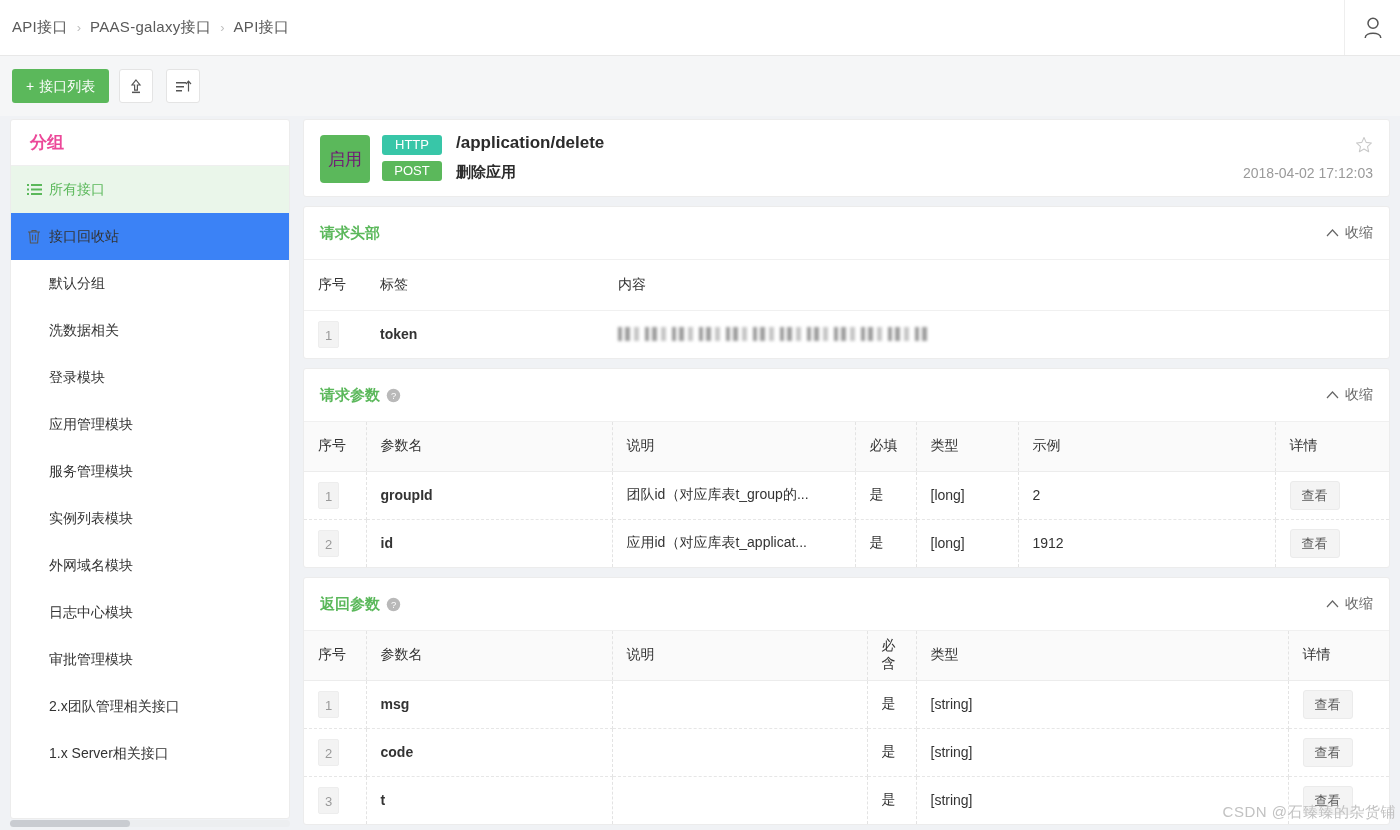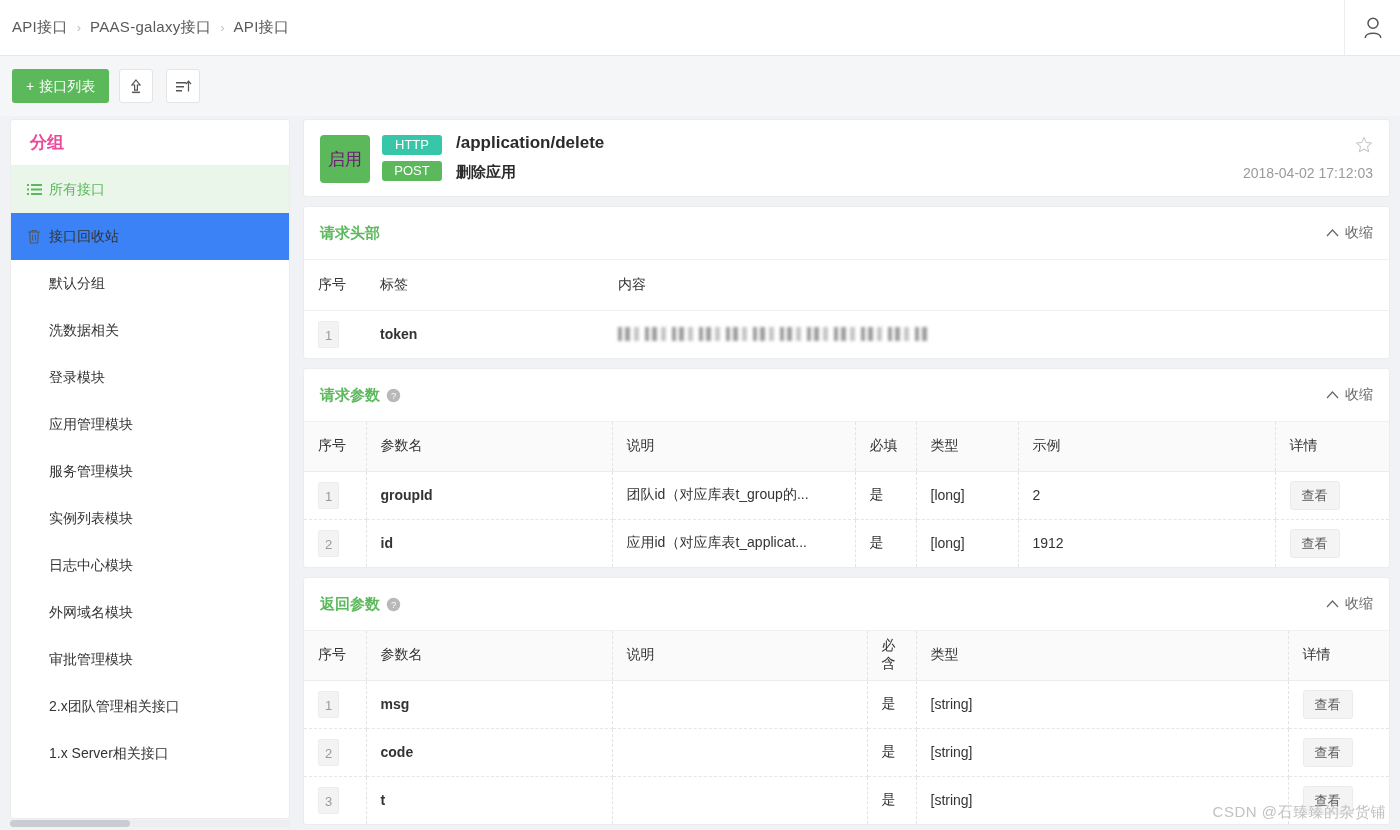--- a/index.html
+++ b/index.html
@@ -239,21 +239,21 @@
   table.htable th {
     background: #fff; font-weight: normal; color: #333; font-size: 14px;
     text-align: left; height: 50px; padding: 0 0 0 14px;
     border-bottom: 1px solid #f0f0f0;
   }
   table.htable td {
     height: 48px; padding: 0 0 0 14px; font-size: 14px; color: #333;
   }
 
   .watermark {
-    position: absolute; right: 14px; bottom: 8px;
+    position: absolute; right: 4px; bottom: 8px;
     font-size: 15px; color: #c2c2c2; letter-spacing: .5px;
     pointer-events: none;
   }
 </style>
 </head>
 <body>
 
 <div id="app">
 
   <div class="topbar">
@@ -339,22 +339,22 @@
       </svg>
       <span class="lbl">接口回收站</span>
     </div>
 
     <div class="grp-item">默认分组</div>
     <div class="grp-item">洗数据相关</div>
     <div class="grp-item">登录模块</div>
     <div class="grp-item">应用管理模块</div>
     <div class="grp-item">服务管理模块</div>
     <div class="grp-item">实例列表模块</div>
+    <div class="grp-item">外网域名模块</div>
     <div class="grp-item">日志中心模块</div>
-    <div class="grp-item">外网域名模块</div>
     <div class="grp-item">审批管理模块</div>
     <div class="grp-item">2.x团队管理相关接口</div>
     <div class="grp-item">1.x Server相关接口</div>
   </div>
   <div class="sb-scroll-track">
     <div class="sb-scroll-thumb"></div>
   </div>
 
   <div class="content">
 

